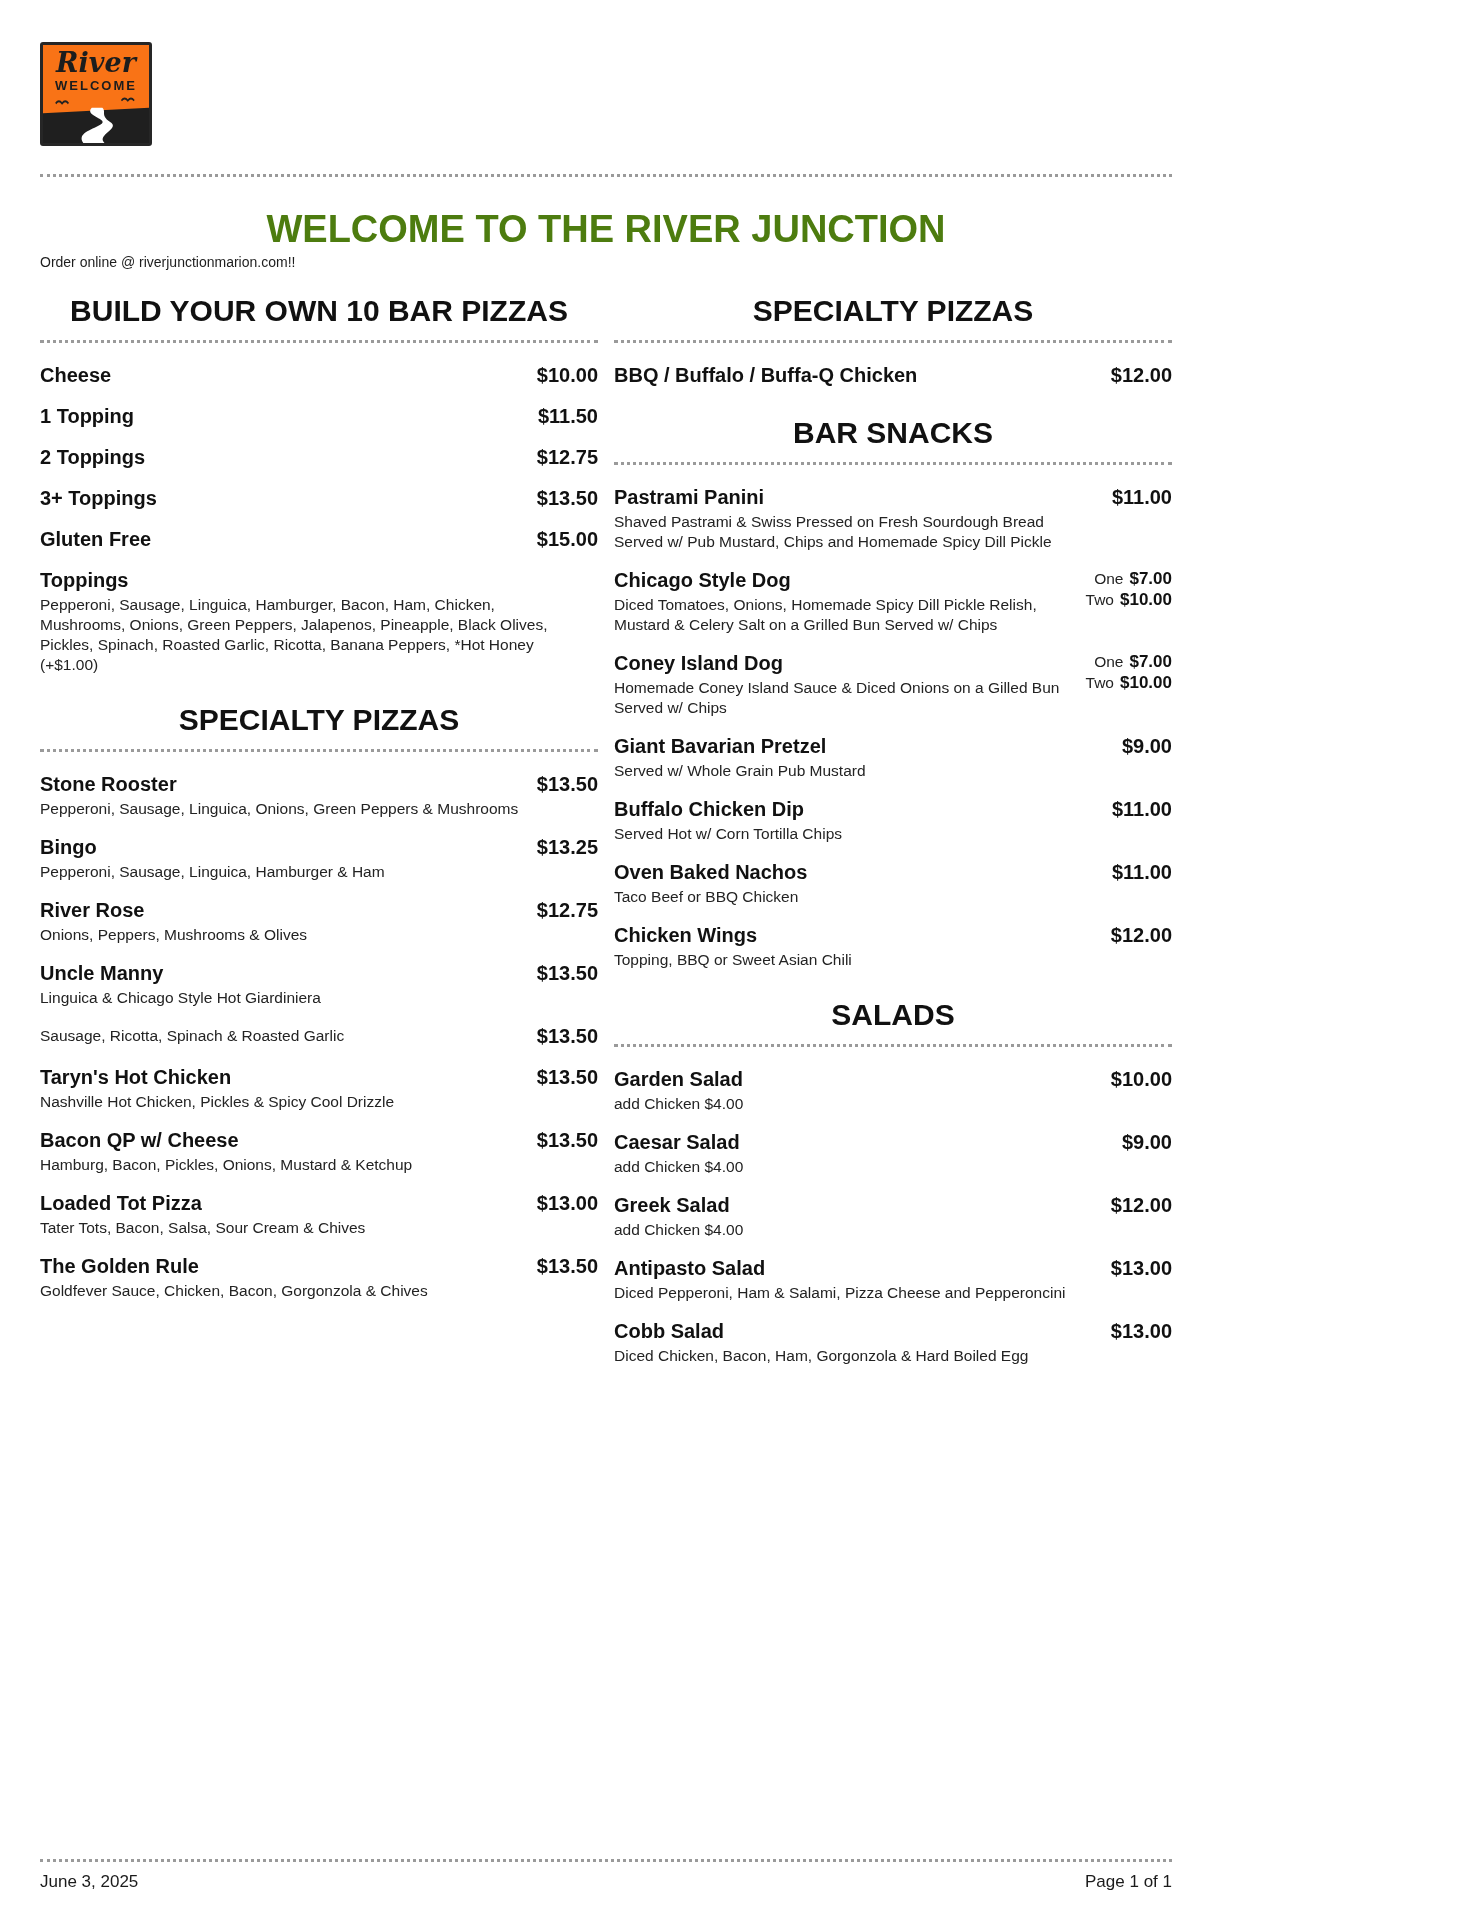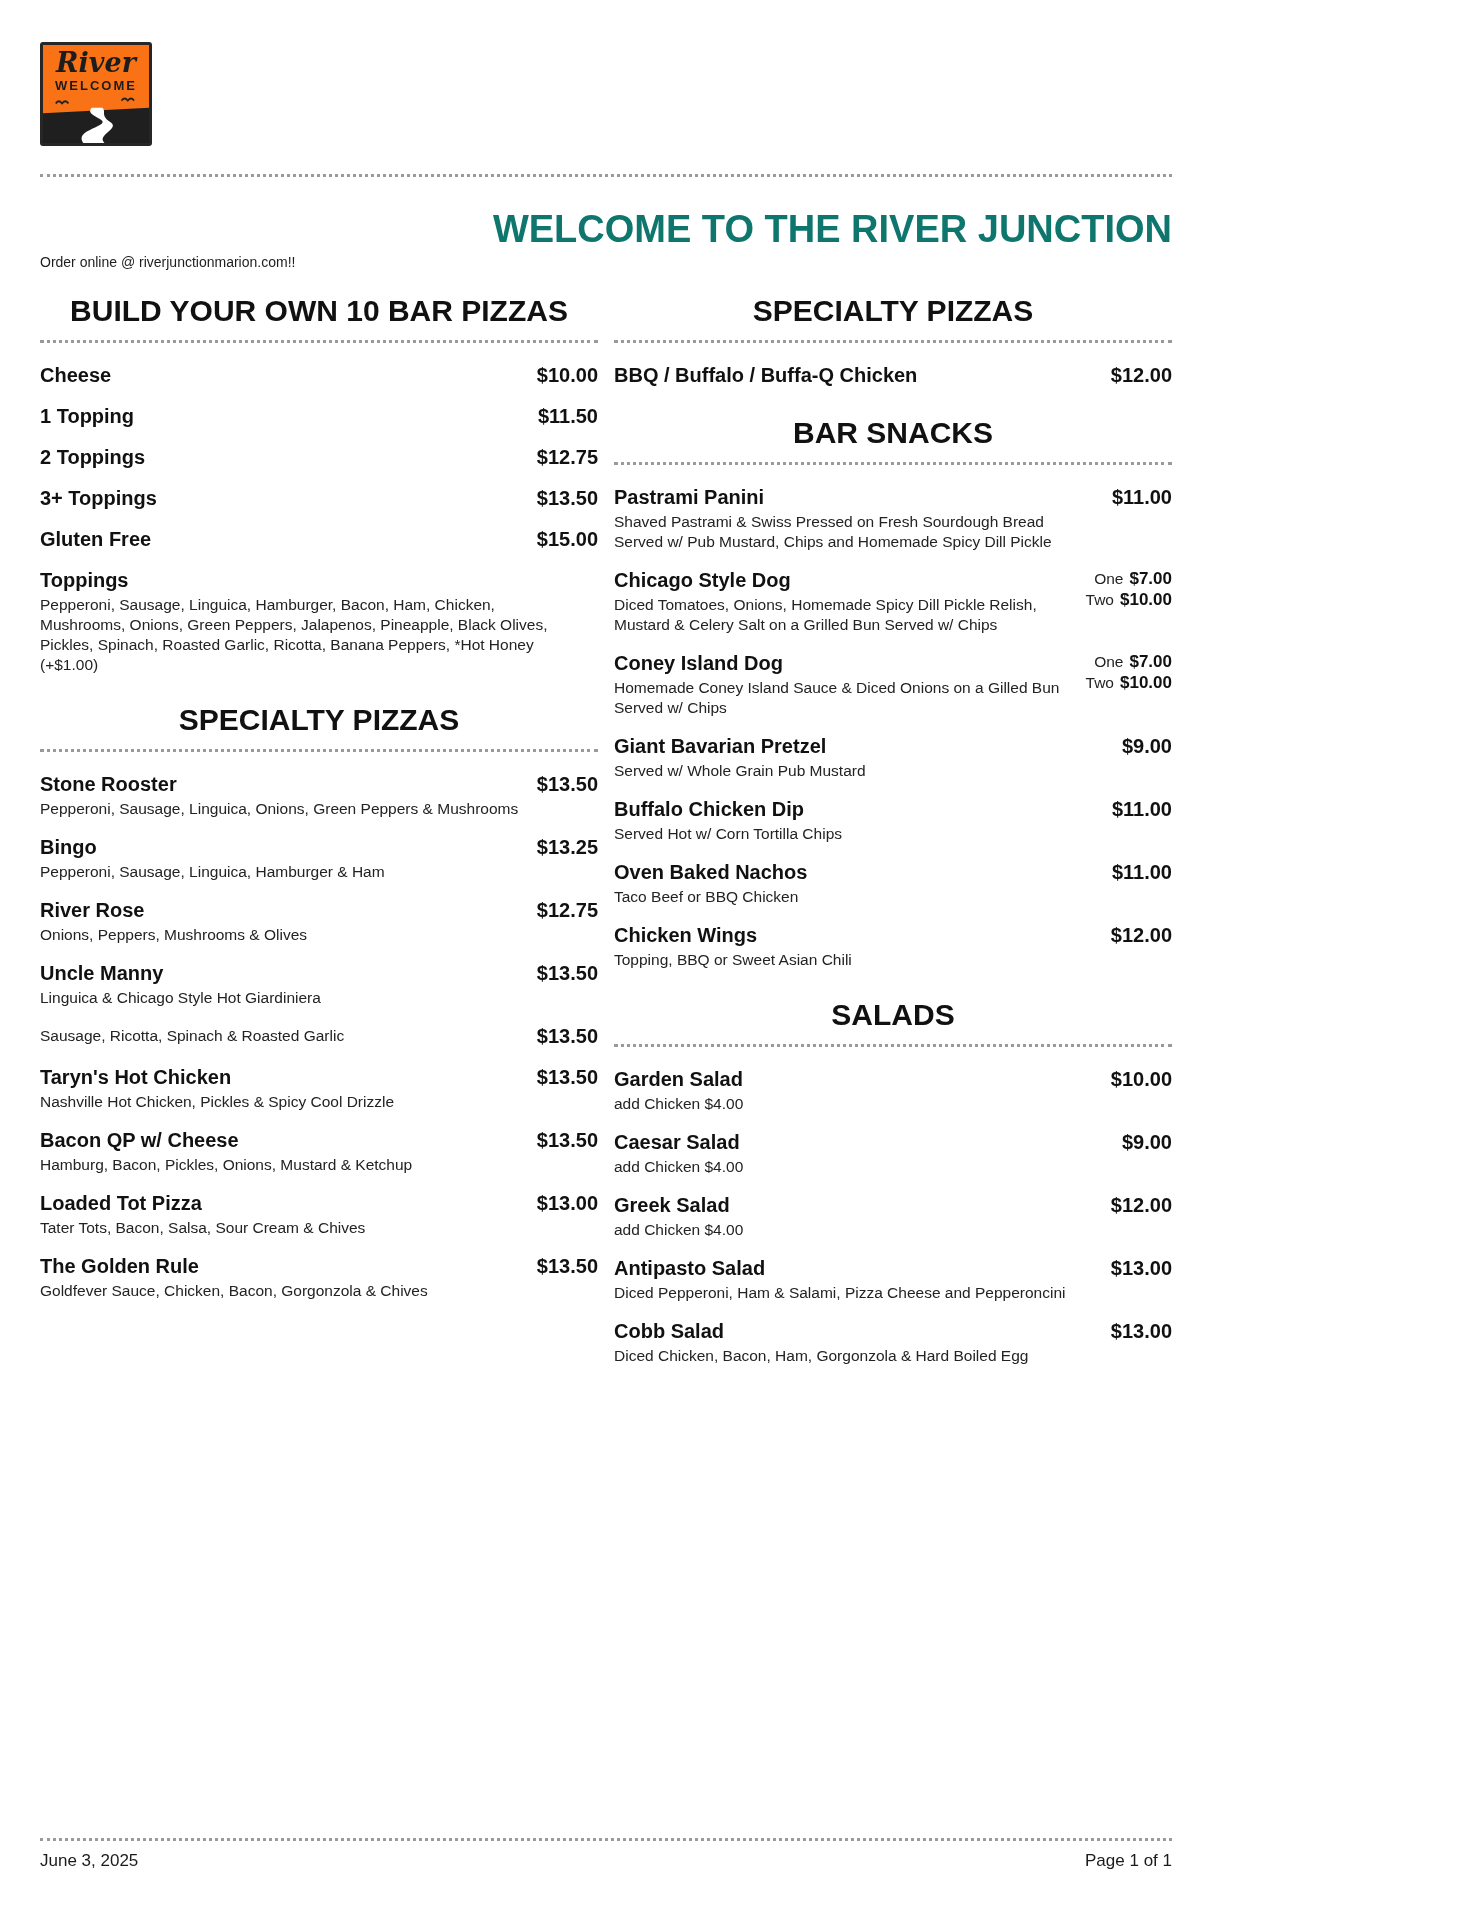--- a/index.html
+++ b/index.html
@@ -33,22 +33,22 @@
     line-height: 15px; color: #1d1d1d;
   }
   .logo-river { width: 100%; flex: 1; display: block; margin-top: 2px; }
 
   
   .rule { border-top: 3px dotted #9a9a9a; height: 0; }
   .header-rule { margin-top: 28px; width: 1132px; }
 
   
   .title {
-    text-align: right; font-size: 38px; font-weight: 800;
-    line-height: 44px; margin-top: 30px; color: #0f766e;
+    text-align: center; font-size: 38px; font-weight: 800;
+    line-height: 44px; margin-top: 30px; color: #4d7c0f;
   }
   .subtitle { text-align: left; font-size: 14px; margin-top: 3px; color: #1d1d1d; }
 
   
   .columns {
     display: grid; grid-template-columns: 1fr 1fr; column-gap: 16px;
     margin-top: 22px; width: 1132px;
   }
   .menu-section + .menu-section { margin-top: 26px; }
   .section-heading {
@@ -64,21 +64,21 @@
   }
   .item-name { font-size: 20px; font-weight: bold; line-height: 25px; grid-column: 1; color: #111; }
   .item-desc { font-size: 15.5px; line-height: 20px; color: #232323; margin-top: 2px; grid-column: 1; }
   .price-col { grid-column: 2; grid-row: 1 / span 2; text-align: right; }
   .item-price { font-size: 20px; font-weight: bold; line-height: 25px; white-space: nowrap; color: #111; }
   .price-line { display: block; line-height: 21px; white-space: nowrap; }
   .price-qty { font-size: 15.5px; font-weight: normal; margin-right: 6px; color: #232323; }
   .price-line .item-price { font-size: 17px; line-height: 21px; }
 
   
-  .footer { position: absolute; left: 40px; bottom: 49px; width: 1132px; }
+  .footer { position: absolute; left: 40px; bottom: 28px; width: 1132px; }
   .footer-row { display: flex; justify-content: space-between; font-size: 17px; margin-top: 10px; color: #1b1b1b; }
 </style>
 </head>
 <body>
 
 <div class="page">
   <div class="content">
 
     <div class="logo">
       <div class="logo-script">River</div>

